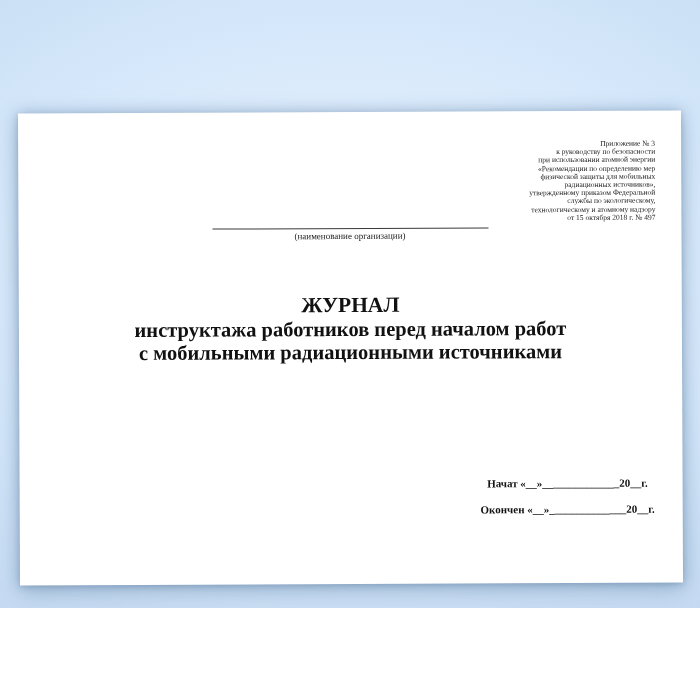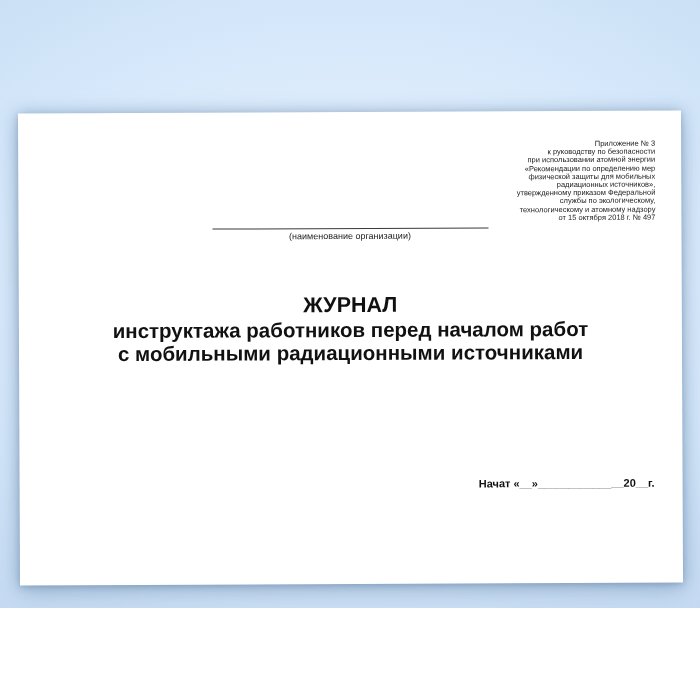--- a/index.html
+++ b/index.html
@@ -6,21 +6,21 @@
     margin: 0;
     padding: 0;
   }
   .scene {
     position: relative;
     width: 700px;
     height: 608px;
     overflow: hidden;
     background: radial-gradient(ellipse 95% 72% at 50% 44%,
       #e7f2fe 0%, #ddecfc 35%, #d4e7fa 60%, #cadff5 82%, #c3d9f1 100%);
-    font-family: Liberation Sans, sans-serif;
+    font-family: Liberation Serif, serif;
   }
   .page {
     position: absolute;
     left: 19px;
     top: 112px;
     width: 663px;
     height: 472px;
     background: #ffffff;
     transform: rotate(-0.25deg);
     box-shadow:
@@ -113,16 +113,17 @@
     </div>
 
     <div class="title-block">
       <div class="title-main">ЖУРНАЛ</div>
       <div class="title-sub">инструктажа работников перед началом работ</div>
       <div class="title-sub">с мобильными радиационными источниками</div>
     </div>
 
     <div class="dates-block">
       <div class="date-line">Начат «__»______________20__г.</div>
+      <div class="date-line">Окончен «__»______________20__г.</div>
     </div>
 
   </div>
 </div>
 
 </body></html>

